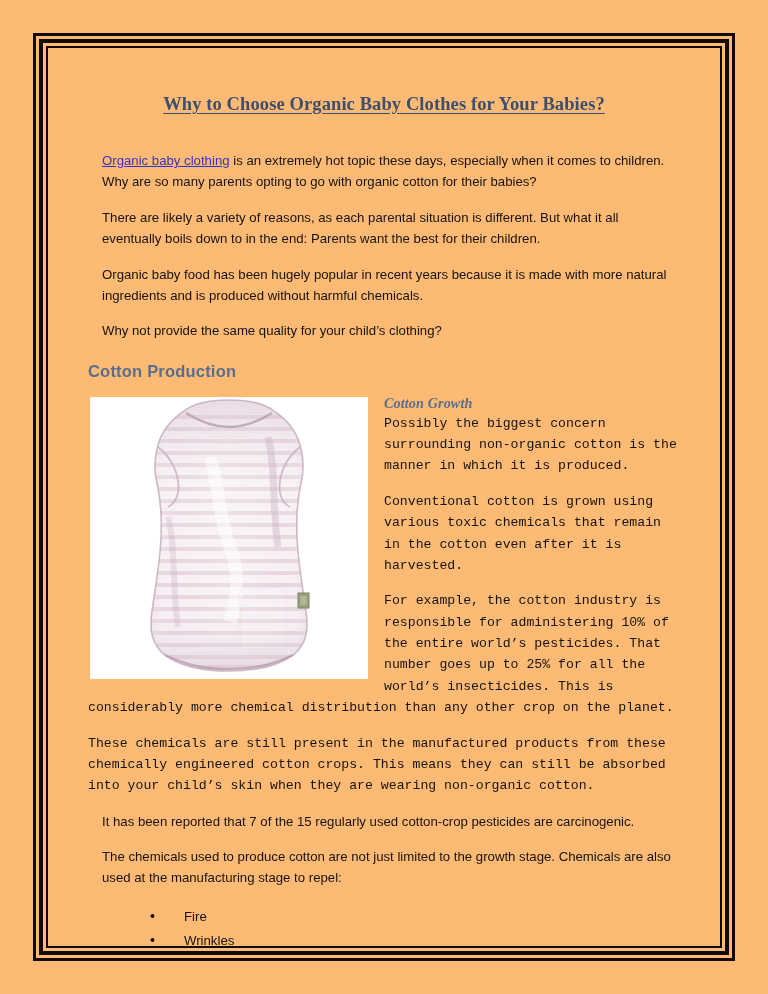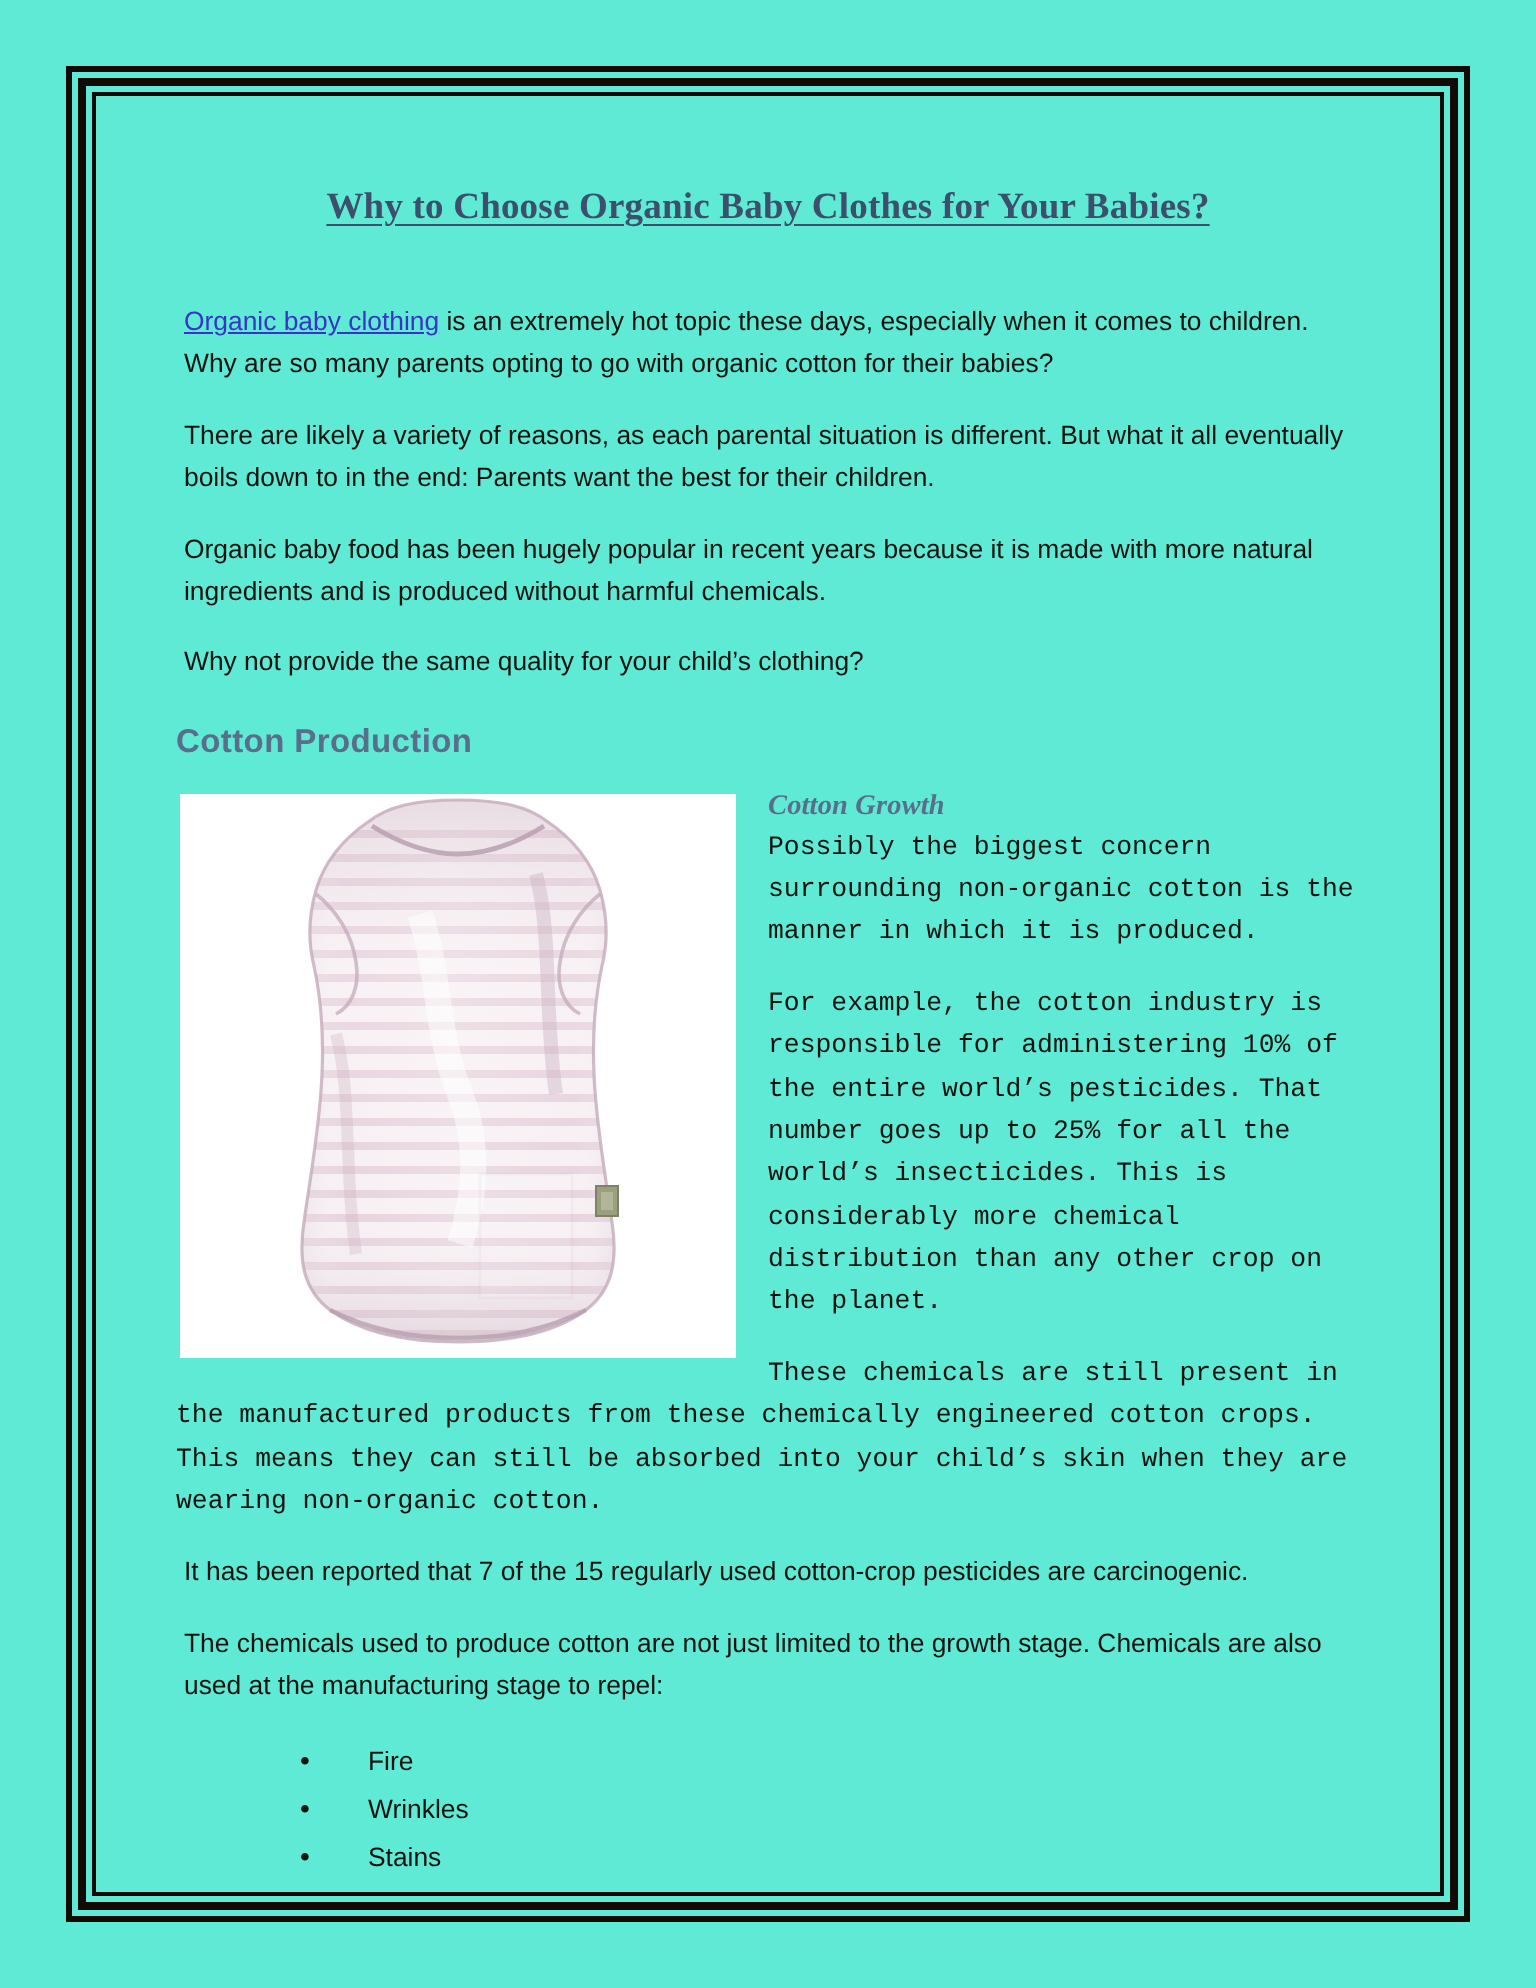--- a/index.html
+++ b/index.html
@@ -12,21 +12,21 @@
     background: #f9d2b4;
     font-family: "Liberation Sans", sans-serif;
     overflow: hidden;
   }
 
   
   #page {
     position: relative;
     width: 768px;
     height: 994px;
-    background: #5eead4;
+    background: #fdba74;
     box-sizing: border-box;
   }
   .frame-outer {
     position: absolute;
     left: 33px;
     top: 33px;
     right: 33px;
     bottom: 33px;
     border: 3px solid #120a06;
     box-sizing: border-box;
@@ -72,21 +72,21 @@
     text-underline-offset: 3px;
     letter-spacing: 0.1px;
     margin: 0 0 34px 0;
     line-height: 1.3;
   }
 
   p.body-para {
     font-size: 13.2px;
     line-height: 1.62;
     color: #16120f;
-    margin: 0 0 14px 4px;
+    margin: 0 0 14px 14px;
     text-align: left;
   }
 
   a.inline-link {
     color: #3b32c8;
     text-decoration: underline;
   }
 
   h2.section-head {
     font-family: Liberation Sans, sans-serif;
@@ -263,20 +263,21 @@
           </g>
         </svg>
       </div>
     </figure>
 
     <div class="flow-text">
       <h3 class="sub-head">Cotton Growth</h3>
 
       <p>Possibly the biggest concern surrounding non-organic cotton is the manner in which it is produced.</p>
 
+      <p>Conventional cotton is grown using various toxic chemicals that remain in the cotton even after it is harvested.</p>
 
       <p>For example, the cotton industry is responsible for administering 10% of the entire world’s pesticides. That number goes up to 25% for all the world’s insecticides. This is considerably more chemical distribution than any other crop on the planet.</p>
 
       <p>These chemicals are still present in the manufactured products from these chemically engineered cotton crops. This means they can still be absorbed into your child’s skin when they are wearing non-organic cotton.</p>
     </div>
 
     <div class="clearer"></div>
 
     <p class="body-para">It has been reported that 7 of the 15 regularly used cotton-crop pesticides are carcinogenic.</p>
 

